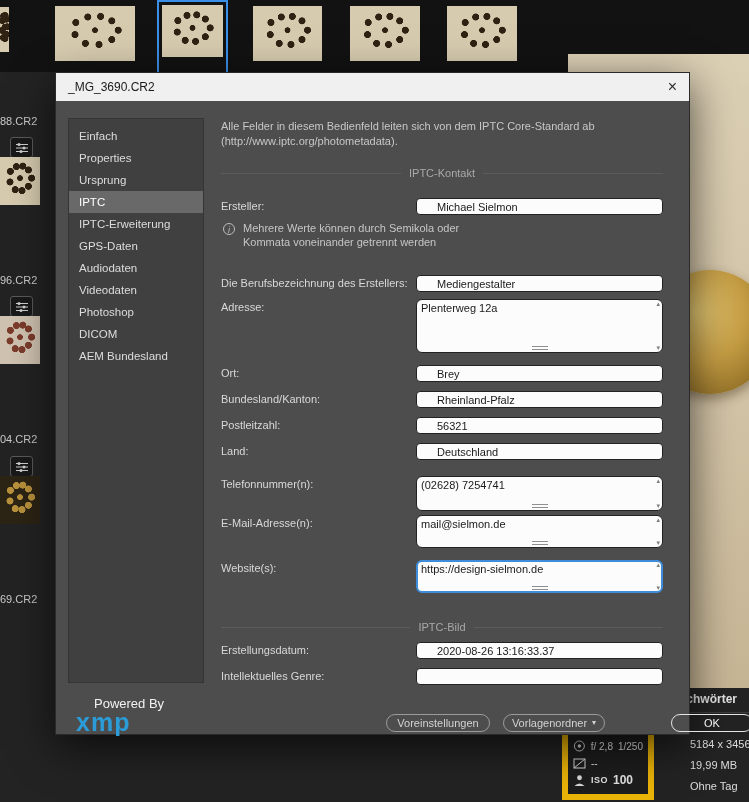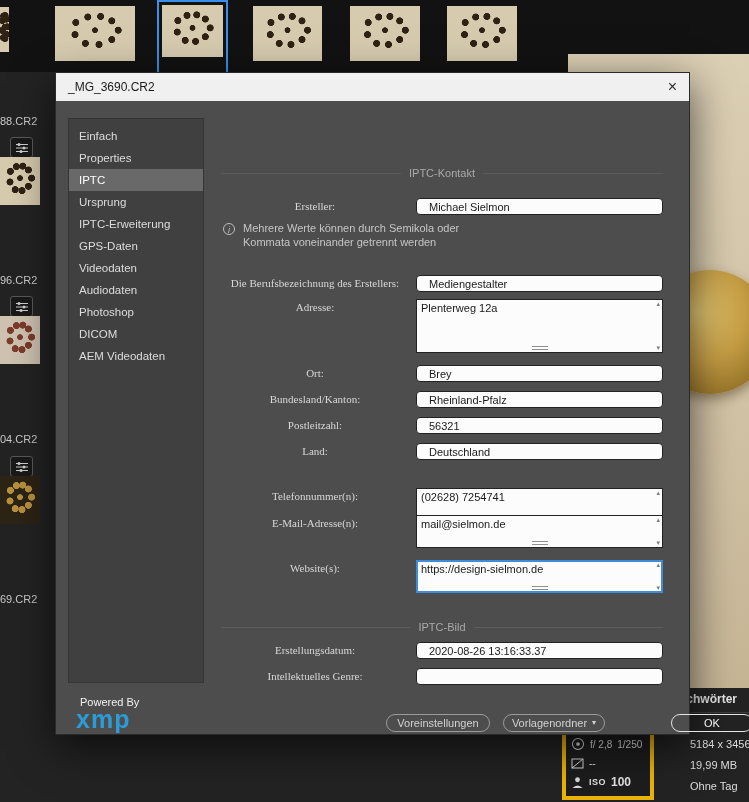--- a/index.html
+++ b/index.html
@@ -45,21 +45,21 @@
   .gold-coin { position:absolute; left:80px; top:216px; width:124px; height:124px; border-radius:50%;
     background:radial-gradient(circle at 38% 34%, #e2c672 0%, #c59d44 45%, #97752a 78%, #705619 100%);
     box-shadow:0 5px 12px rgba(60,40,10,.45); }
 
   
   .placard { position:absolute; left:560px; top:688px; width:189px; height:114px; background:#232323; }
   .kw { position:absolute; top:4px; left:0; width:177px; text-align:right; font-weight:bold;
     font-size:12px; color:#e3e3e3; white-space:nowrap; }
   .pl-divider { position:absolute; top:24px; left:0; width:189px; height:1px; background:#3d3d3d; }
   .exif { position:absolute; left:2px; top:28px; width:92px; height:84px; background:#1d1d1d;
-    border:4px solid #eab308; padding:17px 5px 7px; display:flex; flex-direction:column; justify-content:space-between; }
+    border:6px solid #eab308; padding:17px 5px 7px; display:flex; flex-direction:column; justify-content:space-between; }
   .exif-row { display:flex; align-items:center; gap:5px; color:#e0e0e0; font-size:10px; white-space:nowrap; }
   .iso-l { font-size:9px; font-weight:bold; letter-spacing:.5px; }
   .iso-v { font-size:12px; font-weight:bold; }
   .pl-col { position:absolute; left:130px; top:46px; color:#dedede; font-size:11px; line-height:21px; white-space:nowrap; }
 
   
   .dialog { position:absolute; left:55px; top:72px; width:635px; height:663px; background:#4d4d4d;
     border:1px solid #2a2a2a; box-shadow:0 12px 40px rgba(0,0,0,.65); z-index:10; }
   .titlebar { position:absolute; left:0; top:0; width:100%; height:28px; background:#f0f0f0;
     display:flex; align-items:center; padding:0 12px; font-size:12px; color:#1a1a1a; }
@@ -71,41 +71,41 @@
   .sb-item.sel { background:#696969; color:#ffffff; }
 
   .main { position:absolute; left:165px; top:28px; width:455px; height:635px; }
   .intro { position:absolute; top:18px; left:0; width:440px; font-size:11px; color:#c7c7c7; line-height:1.35; }
 
   .sec-head { position:absolute; left:0; width:442px; display:flex; align-items:center; gap:8px; }
   .sec-label { font-size:11px; color:#a9a9a9; white-space:nowrap; }
   .line { flex:1; height:1px; background:#5c5c5c; }
 
   .row { position:absolute; left:0; width:442px; }
-  .f-label { position:absolute; left:0; top:1px; width:188px; text-align:center;
-    font-size:11px; color:#d8d8d8; line-height:15px;font-family:Liberation Serif, serif; }
+  .f-label { position:absolute; left:0; top:1px; width:188px; text-align:left;
+    font-size:11px; color:#d8d8d8; line-height:15px; }
   .f-input { position:absolute; left:195px; top:0; width:247px; height:17px; background:#fcfcfc;
-    border:1px solid #222; border-radius:4px; font-family:inherit; font-size:11px; color:#1a1a1a; padding:0 12px; }
+    border:1px solid #222; border-radius:4px; font-family:inherit; font-size:11px; color:#1a1a1a; padding:0 20px; }
   .ta-wrap { position:absolute; left:195px; top:0; width:247px; }
-  .ta-wrap textarea { width:100%; height:100%; background:#fcfcfc; border:1px solid #222; border-radius:0;
+  .ta-wrap textarea { width:100%; height:100%; background:#fcfcfc; border:1px solid #222; border-radius:6px;
     font-family:"Liberation Sans", sans-serif; font-size:11px; color:#1a1a1a;
     padding:2px 13px 2px 4px; resize:none; overflow:hidden; }
   .ta-wrap.focus textarea { border:2px solid #3e8ddb; padding:1px 12px 1px 3px; }
   .ta-up   { position:absolute; top:0;    right:3px; font-size:7px; color:#7e7e7e; line-height:9px; }
   .ta-down { position:absolute; bottom:1px; right:3px; font-size:7px; color:#7e7e7e; line-height:9px; }
   .grip { position:absolute; bottom:3px; left:50%; margin-left:-8px; width:16px; height:4px;
     border-top:1px solid #8f8f8f; border-bottom:1px solid #8f8f8f; }
 
   .note { position:absolute; top:120px; left:2px; width:310px; display:flex; gap:8px; }
   .info-i { flex:none; width:12px; height:12px; border:1px solid #bdbdbd; border-radius:50%;
     color:#bdbdbd; font-size:9px; line-height:12px; text-align:center; font-style:italic; margin-top:2px; }
   .note-text { width:238px; font-size:11px; color:#c6c6c6; line-height:1.3; }
 
   .powered { position:absolute; left:20px; top:623px; }
-  .pb-text { font-size:11px; color:#f2f2f2; margin-left:4px; }
+  .pb-text { font-size:13px; color:#f2f2f2; margin-left:18px; }
   .xmp { font-size:25px; font-weight:bold; color:#2b9cd8; line-height:.95; letter-spacing:1px; }
 
   .btn { position:absolute; top:613px; height:18px; border:1px solid #9b9b9b; border-radius:9px;
     background:transparent; color:#d2d2d2; font-family:inherit; font-size:11px;
     display:flex; align-items:center; justify-content:center; gap:5px; cursor:default; }
   .btn.primary { border-color:#e5e5e5; color:#f2f2f2; }
   .dd { font-size:8px; line-height:8px; }
 </style>
 </head>
 <body>
@@ -204,32 +204,33 @@
 
   <div class="dialog">
     <div class="titlebar">
       <span>_MG_3690.CR2</span>
       <span class="close">×</span>
     </div>
 
     <div class="sidebar">
       <div class="sb-item">Einfach</div>
       <div class="sb-item">Properties</div>
+      <div class="sb-item">Ursprung</div>
       <div class="sb-item sel">IPTC</div>
-      <div class="sb-item">Ursprung</div>
       <div class="sb-item">IPTC-Erweiterung</div>
       <div class="sb-item">GPS-Daten</div>
+      <div class="sb-item">Audiodaten</div>
       <div class="sb-item">Videodaten</div>
-      <div class="sb-item">Audiodaten</div>
       <div class="sb-item">Photoshop</div>
       <div class="sb-item">DICOM</div>
-      <div class="sb-item">AEM Videodaten</div>
+      <div class="sb-item">AEM Bundesland</div>
     </div>
 
     <div class="main">
+      <div class="intro">Alle Felder in diesem Bedienfeld leiten sich von dem IPTC Core-Standard ab (http://www.iptc.org/photometadata).</div>
 
       <div class="sec-head" style="top:66px">
         <span class="line"></span>
         <span class="sec-label">IPTC-Kontakt</span>
         <span class="line"></span>
       </div>
 
       <div class="row" style="top:97px">
         <span class="f-label">Ersteller:</span>
         <input class="f-input" value="Michael Sielmon" style="">
@@ -268,21 +269,21 @@
       <div class="row" style="top:316px">
         <span class="f-label">Postleitzahl:</span>
         <input class="f-input" value="56321" style="">
       </div>
 
       <div class="row" style="top:342px">
         <span class="f-label">Land:</span>
         <input class="f-input" value="Deutschland" style="">
       </div>
 
-      <div class="row" style="top:387px;height:33px">
+      <div class="row" style="top:375px;height:33px">
         <span class="f-label">Telefonnummer(n):</span>
         <div class="ta-wrap" style="height:35px">
           <textarea style="">(02628) 7254741</textarea>
           <span class="ta-up">▴</span>
           <span class="ta-down">▾</span>
           <span class="grip"></span>
         </div>
       </div>
 
       <div class="row" style="top:414px;height:33px">

